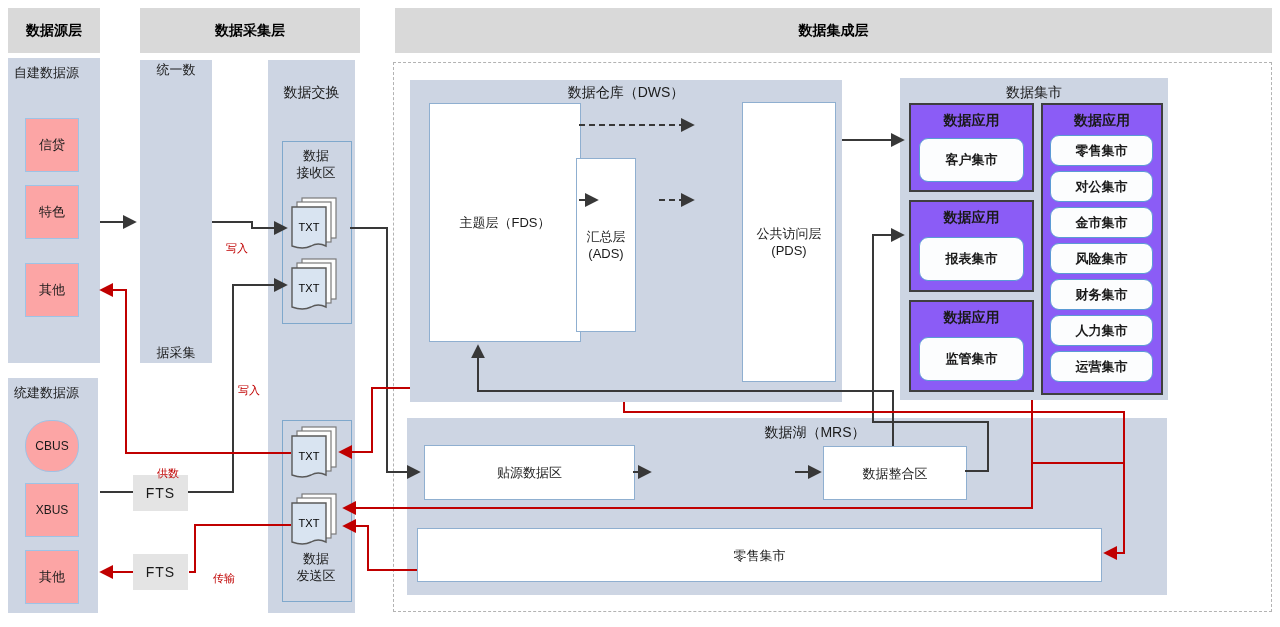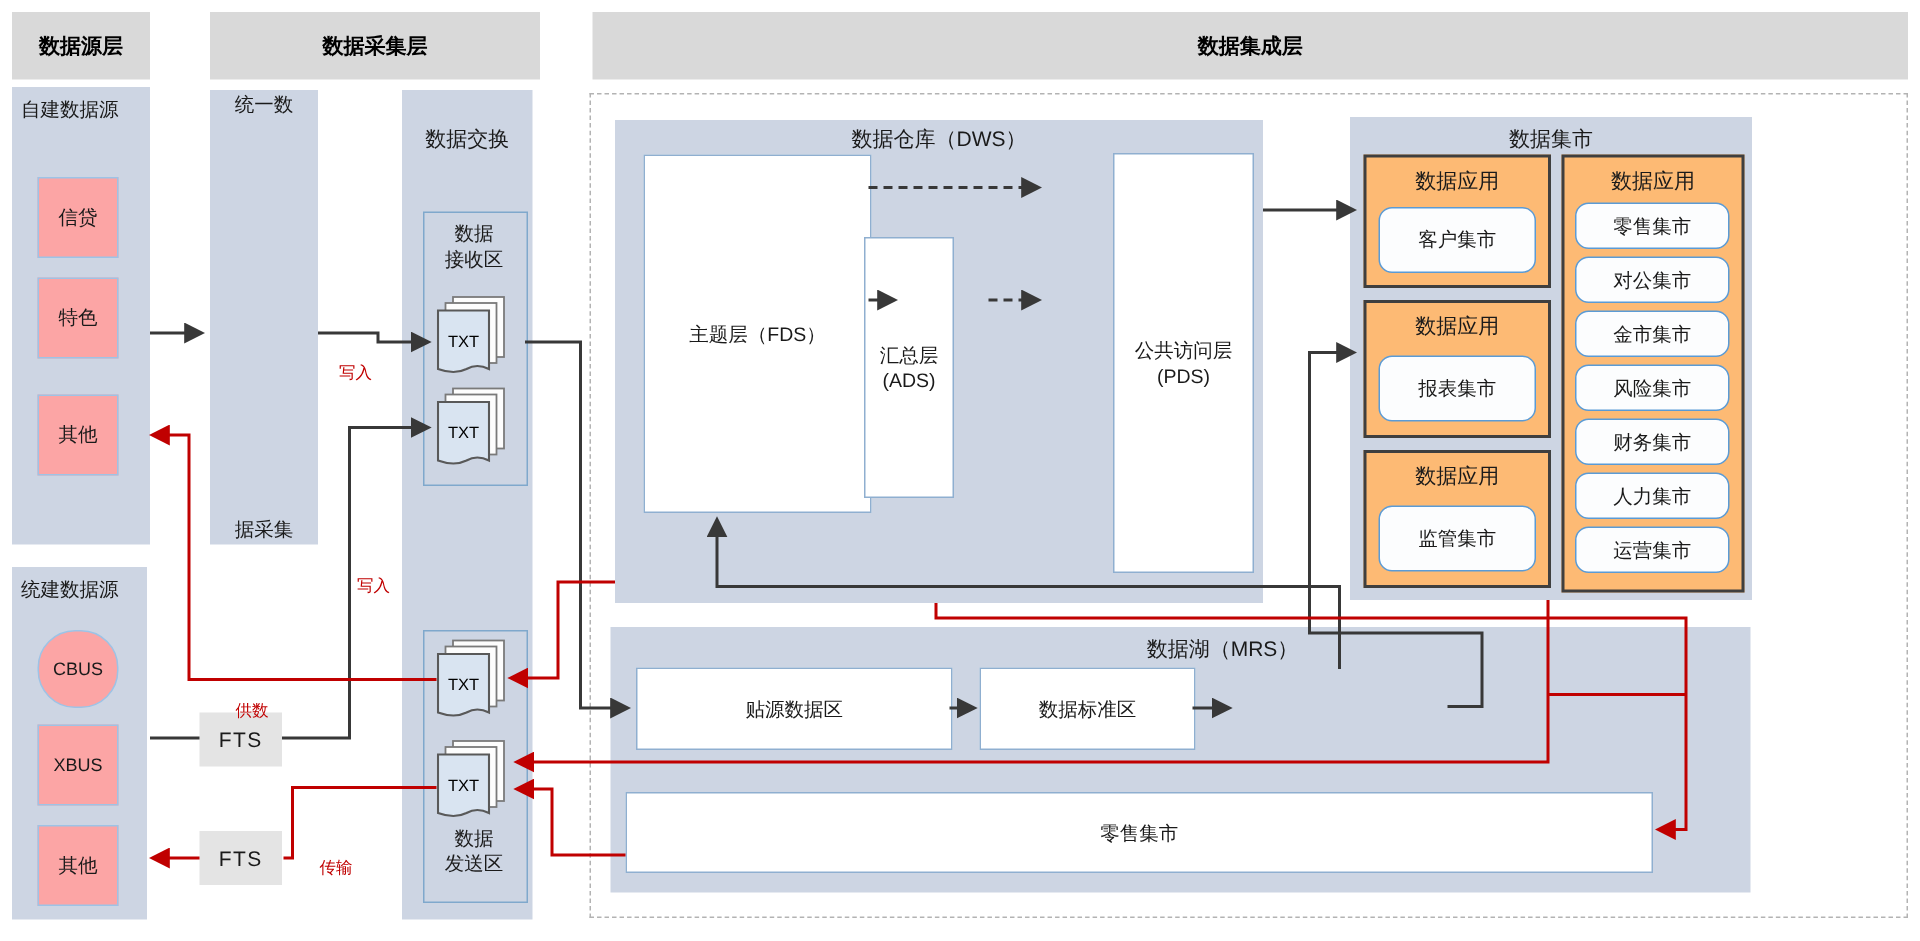--- a/index.html
+++ b/index.html
@@ -11,21 +11,21 @@
   .ptitle{position:absolute;font-size:13px;color:#1a1a1a;}
   .ptitle.center{text-align:center;}
   .sbox{position:absolute;background:#fca5a5;border:1px solid #9dc3e6;display:flex;
         align-items:center;justify-content:center;font-size:13px;}
   .fts{position:absolute;background:#e4e4e4;display:flex;align-items:center;justify-content:center;
        font-size:14px;letter-spacing:1px;}
   .wbox{position:absolute;background:#fff;border:1px solid #8fafd0;display:flex;flex-direction:column;
         align-items:center;justify-content:center;font-size:13px;text-align:center;line-height:17px;}
   .zonebox{position:absolute;border:1px solid #7fa8cc;}
   .zlabel{position:absolute;font-size:13px;text-align:center;line-height:17px;}
-  .abox{position:absolute;background:#fdba74;border:2px solid #3f3f3f;}
+  .abox{position:absolute;background:#8b5cf6;border:2px solid #3f3f3f;font-weight:bold;}
   .alabel{position:absolute;width:100%;text-align:center;font-size:14px;top:7px;}
   .rbox{position:absolute;background:#fcfdfe;border:1.5px solid #5b9bd5;border-radius:9px;display:flex;
         align-items:center;justify-content:center;font-size:13px;}
   .flowlbl{position:absolute;color:#c00000;font-size:11px;margin-top:36px;}
   .dashed-region{position:absolute;border:1.5px dashed #b3b3b3;}
   svg.overlay{position:absolute;left:0;top:0;pointer-events:none;}
   .txt-stack{position:absolute;}
   .pg{fill:#fdfdfd;stroke:#7a7a7a;stroke-width:1.2;}
   .pgf{fill:#d9e4f1;stroke:#595959;stroke-width:1.4;}
   .pgt{font-size:11px;fill:#000;text-anchor:middle;font-family:"Liberation Sans",sans-serif;}
@@ -138,21 +138,21 @@
     <div class="rbox" style="left:7px;top:102px;width:101px;height:29px;">金市集市</div>
     <div class="rbox" style="left:7px;top:138px;width:101px;height:29px;">风险集市</div>
     <div class="rbox" style="left:7px;top:174px;width:101px;height:29px;">财务集市</div>
     <div class="rbox" style="left:7px;top:210px;width:101px;height:29px;">人力集市</div>
     <div class="rbox" style="left:7px;top:246px;width:101px;height:29px;">运营集市</div>
   </div>
 
   <div class="panel" style="left:407px;top:418px;width:760px;height:177px;"></div>
   <div class="ptitle center" style="left:407px;top:424px;width:816px;font-size:14px;">数据湖（MRS）</div>
   <div class="wbox" style="left:424px;top:445px;width:209px;height:53px;">贴源数据区</div>
-  <div class="wbox" style="left:653px;top:445px;width:142px;height:53px;">数据标准区</div>
+  <div class="wbox" style="left:823px;top:446px;width:142px;height:52px;">数据整合区</div>
   <div class="wbox" style="left:417px;top:528px;width:683px;height:52px;">零售集市</div>
 
   <div class="flowlbl" style="left:226px;top:205px;">写入</div>
   <div class="flowlbl" style="left:238px;top:347px;">写入</div>
   <div class="flowlbl" style="left:157px;top:430px;">供数</div>
   <div class="flowlbl" style="left:213px;top:535px;">传输</div>
 
   <svg class="overlay" width="1280" height="627">
     <defs>
       <marker id="ab" viewBox="0 0 10 10" markerWidth="7" markerHeight="7" refX="8" refY="5" orient="auto">

